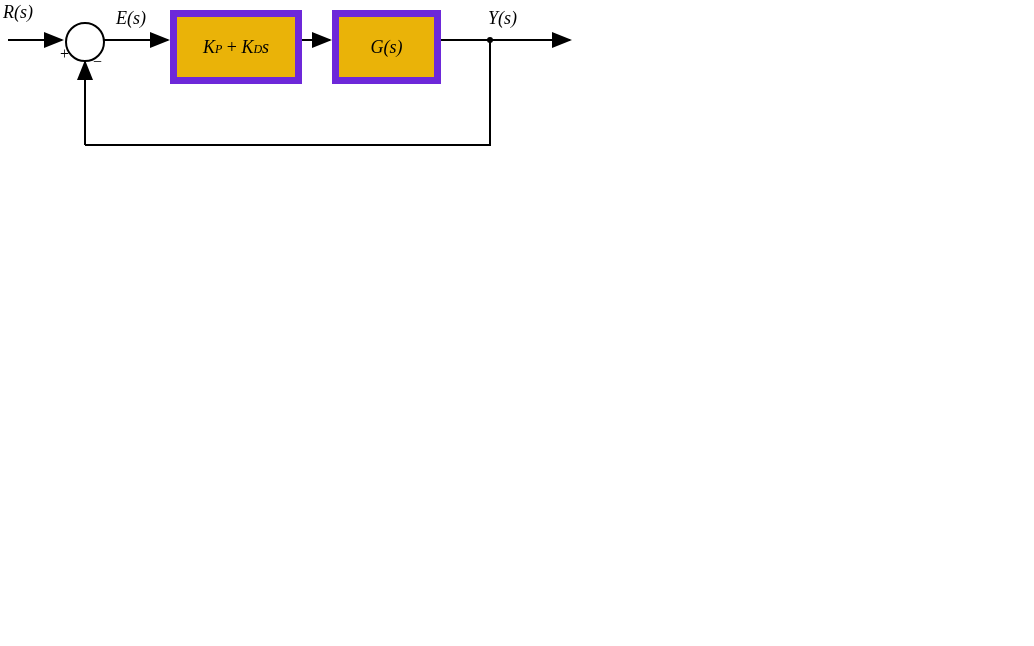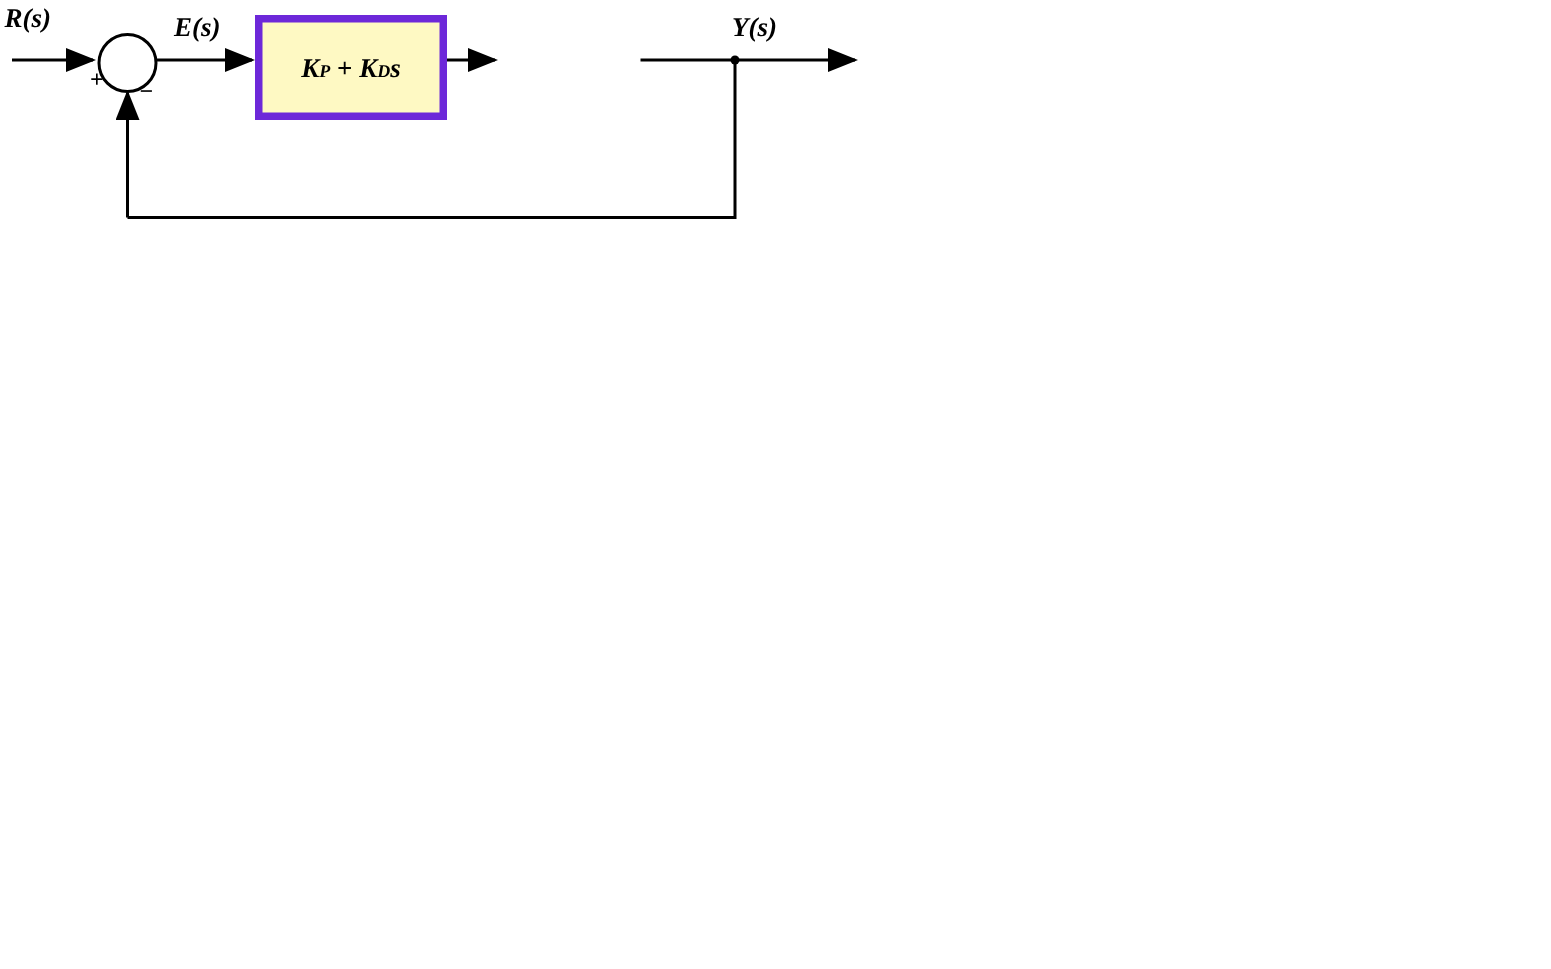--- a/index.html
+++ b/index.html
@@ -10,21 +10,20 @@
       background: #fff;
       font-family: 'Times New Roman', serif;
       position: relative;
     }
     .diagram {
       position: absolute;
       top: 0;
       left: 0;
       width: 1027px;
       height: 646px;
-      font-weight: bold;
     }
     svg {
       position: absolute;
       top: 0;
       left: 0;
     }
     .label {
       position: absolute;
       font-size: 18px;
       font-style: italic;
@@ -32,22 +31,22 @@
     }
     .label-plain {
       font-style: normal;
     }
     .sub {
       font-size: 12px;
       font-style: italic;
     }
     .block {
       position: absolute;
-      border: 5px solid #6d28d9;
-      background: #fef9c3;
+      border: 7px solid #6d28d9;
+      background: #eab308;
       display: flex;
       align-items: center;
       justify-content: center;
       font-size: 18px;
       font-style: italic;
     }
     .summer {
       position: absolute;
       border: 2px solid #000;
       border-radius: 50%;
@@ -97,16 +96,19 @@
   <div class="sign" style="left:93px; top:53px;">−</div>
 
   <div class="label" style="left:116px; top:8px;">E(s)</div>
 
   <div class="block" style="left:170px; top:10px; width:118px; height:60px;">
     <span>
       <span>K</span><span class="sub">P</span> <span class="label-plain">+</span> <span>K</span><span class="sub">D</span><span>s</span>
     </span>
   </div>
 
+  <div class="block" style="left:332px; top:10px; width:95px; height:60px;">
+    <span>G(s)</span>
+  </div>
 
   <div class="label" style="left:488px; top:8px;">Y(s)</div>
 
 </div>
 
 </body></html>

